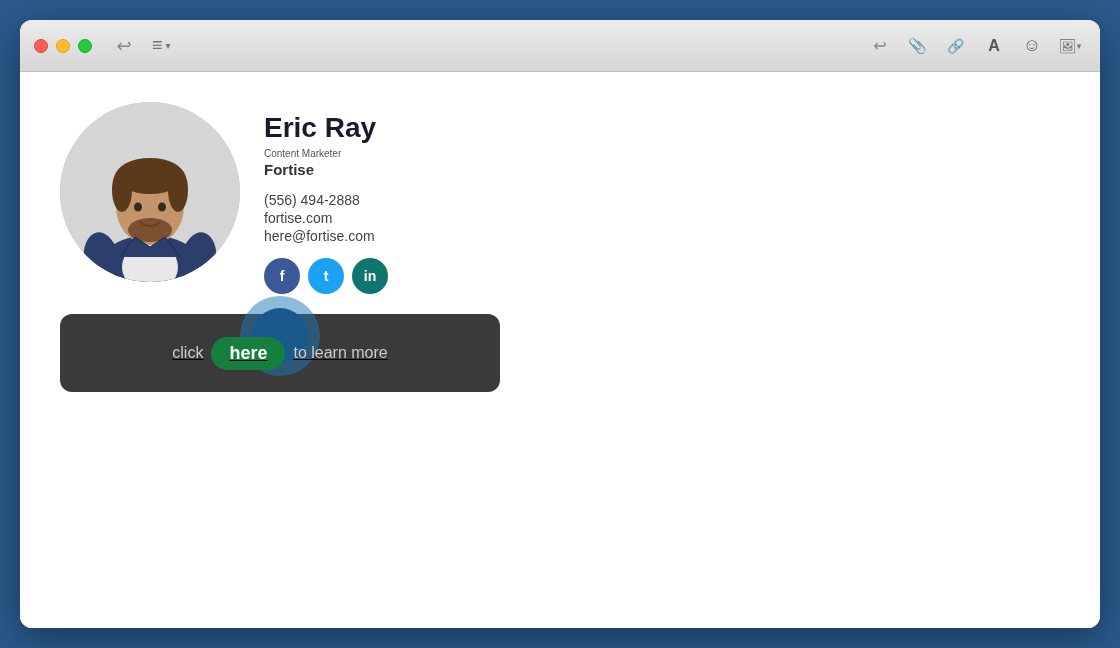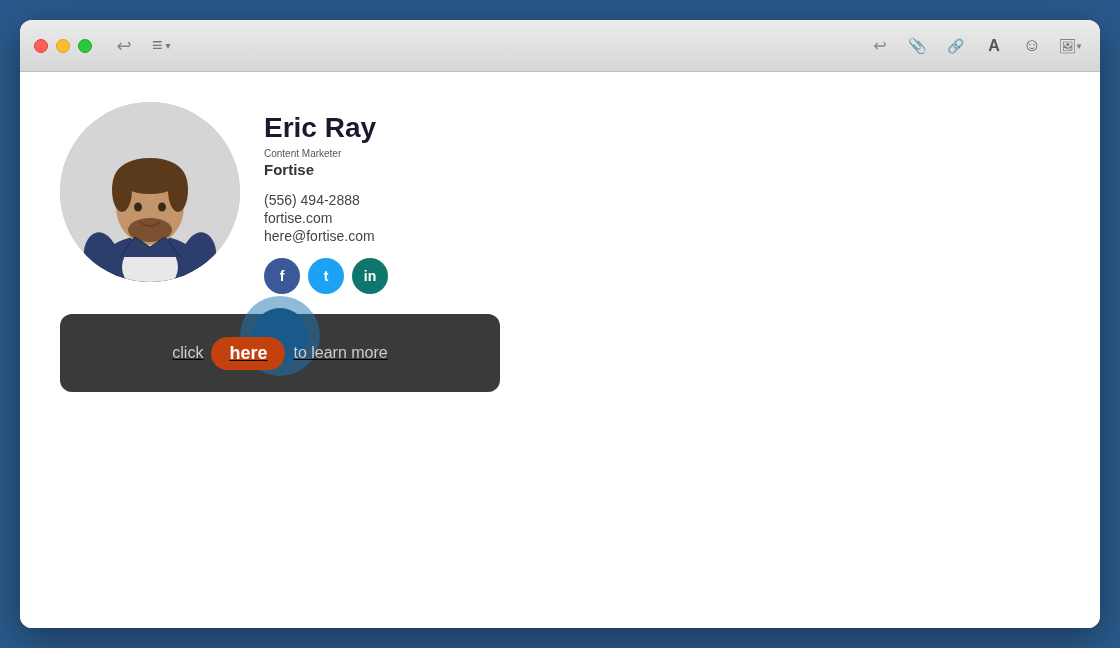--- a/index.html
+++ b/index.html
@@ -274,21 +274,21 @@
       display: flex;
       align-items: center;
       gap: 8px;
       z-index: 1;
     }
 
     .cta-here {
       color: #fff;
       font-weight: 700;
       font-size: 18px;
-      background: #c2410c;
+      background: #15803d;
       padding: 6px 18px;
       border-radius: 20px;
     }
   </style>
 </head>
 <body>
 
 <div class="window">
 
   <div class="titlebar">

